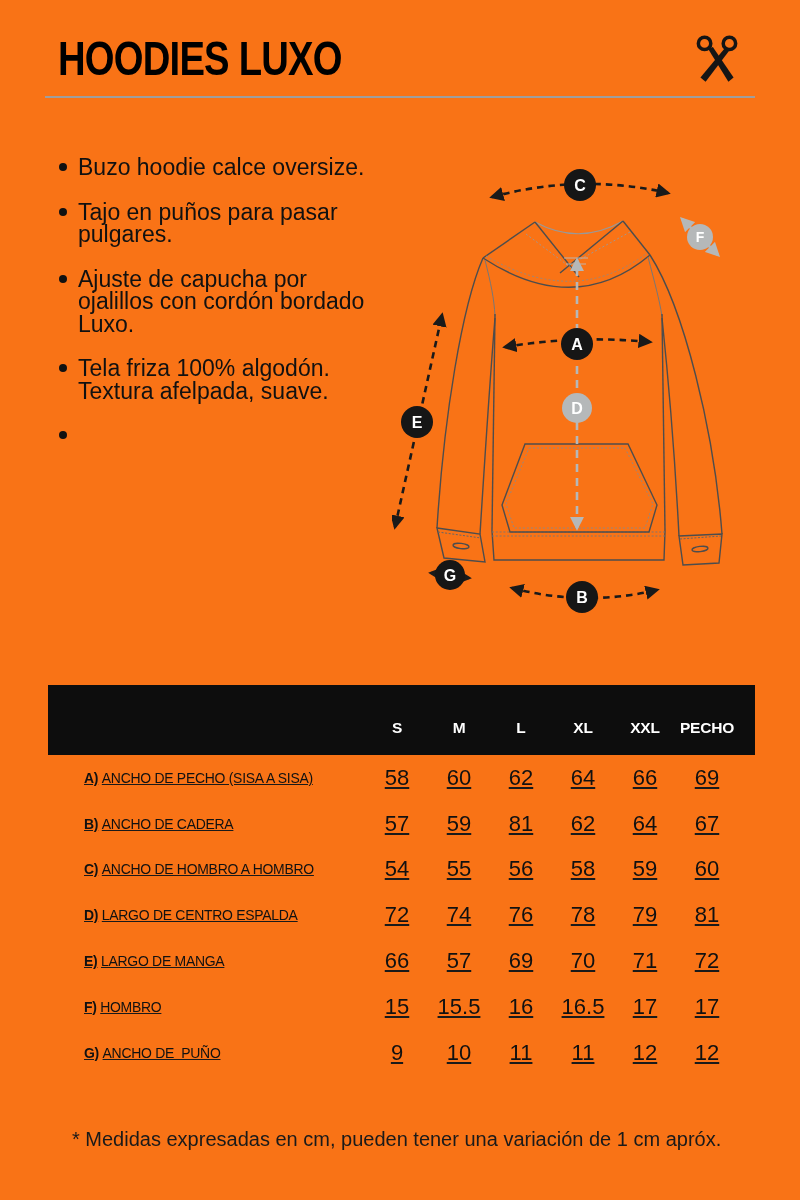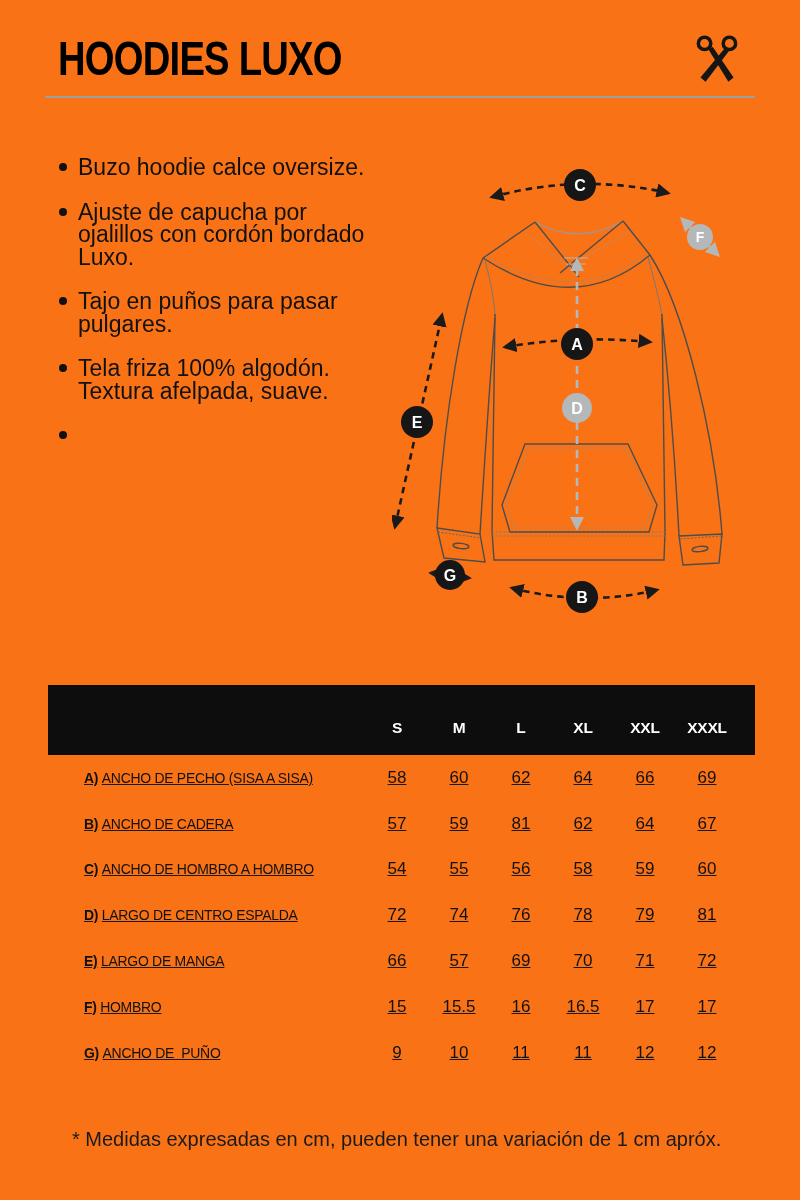--- a/index.html
+++ b/index.html
@@ -26,21 +26,21 @@
   
   .thead{position:absolute;left:48px;top:685px;width:707px;height:70px;background:#0d0d0d;
          display:grid;grid-template-columns:318px repeat(6,62px);align-items:center;}
   .thead .col{color:#fff;font-weight:700;font-size:15.5px;text-align:center;padding-top:15px;
               letter-spacing:-0.2px;}
   .tbody{position:absolute;left:48px;top:755px;width:707px;}
   .srow{display:grid;grid-template-columns:318px repeat(6,62px);height:45.8px;align-items:center;text-decoration:underline;}
   .rlabel{padding-left:40px;font-size:15.5px;white-space:pre;letter-spacing:-0.3px;
           transform:scaleX(0.9);transform-origin:left center;color:#111;}
   .rlabel .pfx{font-weight:700;margin-right:4px;}
-  .sval{text-align:center;font-size:17px;color:#111;}
+  .sval{text-align:center;font-size:22px;color:#111;}
 
   
   .footnote{position:absolute;left:72px;top:1128px;font-size:20px;color:#1a1a1a;}
 </style>
 </head>
 <body>
 
 <div class="page">
 
   <div class="title">HOODIES LUXO</div>
@@ -49,25 +49,25 @@
     <circle cx="16" cy="11" r="6" fill="none" stroke="#151515" stroke-width="3.4"></circle>
     <circle cx="40" cy="11" r="6" fill="none" stroke="#151515" stroke-width="3.4"></circle>
     <path d="M19.5,16.5 L24,14.5 L44,44 L39,48 Z" fill="#151515"></path>
     <path d="M36.5,14.5 L41,16.5 L17,48 L12,44 Z" fill="#151515"></path>
   </svg>
 
   <div class="divider"></div>
 
   <ul class="features">
     <li class="feature-item"><span class="dot"></span><span>Buzo hoodie calce oversize.</span></li>
+    <li class="feature-item"><span class="dot"></span><span>Tajo en puños para pasar
+pulgares.</span></li>
     <li class="feature-item"><span class="dot"></span><span>Ajuste de capucha por
 ojalillos con cordón bordado
 Luxo.</span></li>
-    <li class="feature-item"><span class="dot"></span><span>Tajo en puños para pasar
-pulgares.</span></li>
     <li class="feature-item"><span class="dot"></span><span>Tela friza 100% algodón.
 Textura afelpada, suave.</span></li>
     <li class="feature-item"><span class="dot"></span></li>
   </ul>
 
   <svg class="diagram" viewBox="0 0 400 490">
     <defs>
       <marker id="arrB" viewBox="0 0 10 10" refX="8" refY="5" markerWidth="5.5" markerHeight="5.5" orient="auto-start-reverse">
         <path d="M0,0 L10,5 L0,10 Z" fill="#1a1a1a"></path>
       </marker>
@@ -158,21 +158,21 @@
     </g>
   </svg>
 
   <div class="thead">
     <div class="col"></div>
     <div class="col">S</div>
     <div class="col">M</div>
     <div class="col">L</div>
     <div class="col">XL</div>
     <div class="col">XXL</div>
-    <div class="col">XXXL</div>
+    <div class="col">PECHO</div>
   </div>
 
   <div class="tbody">
     <div class="srow">
       <div class="rlabel"><span class="pfx">A)</span><span>ANCHO DE PECHO (SISA A SISA)</span></div>
       <div class="sval">58</div>
       <div class="sval">60</div>
       <div class="sval">62</div>
       <div class="sval">64</div>
       <div class="sval">66</div>

